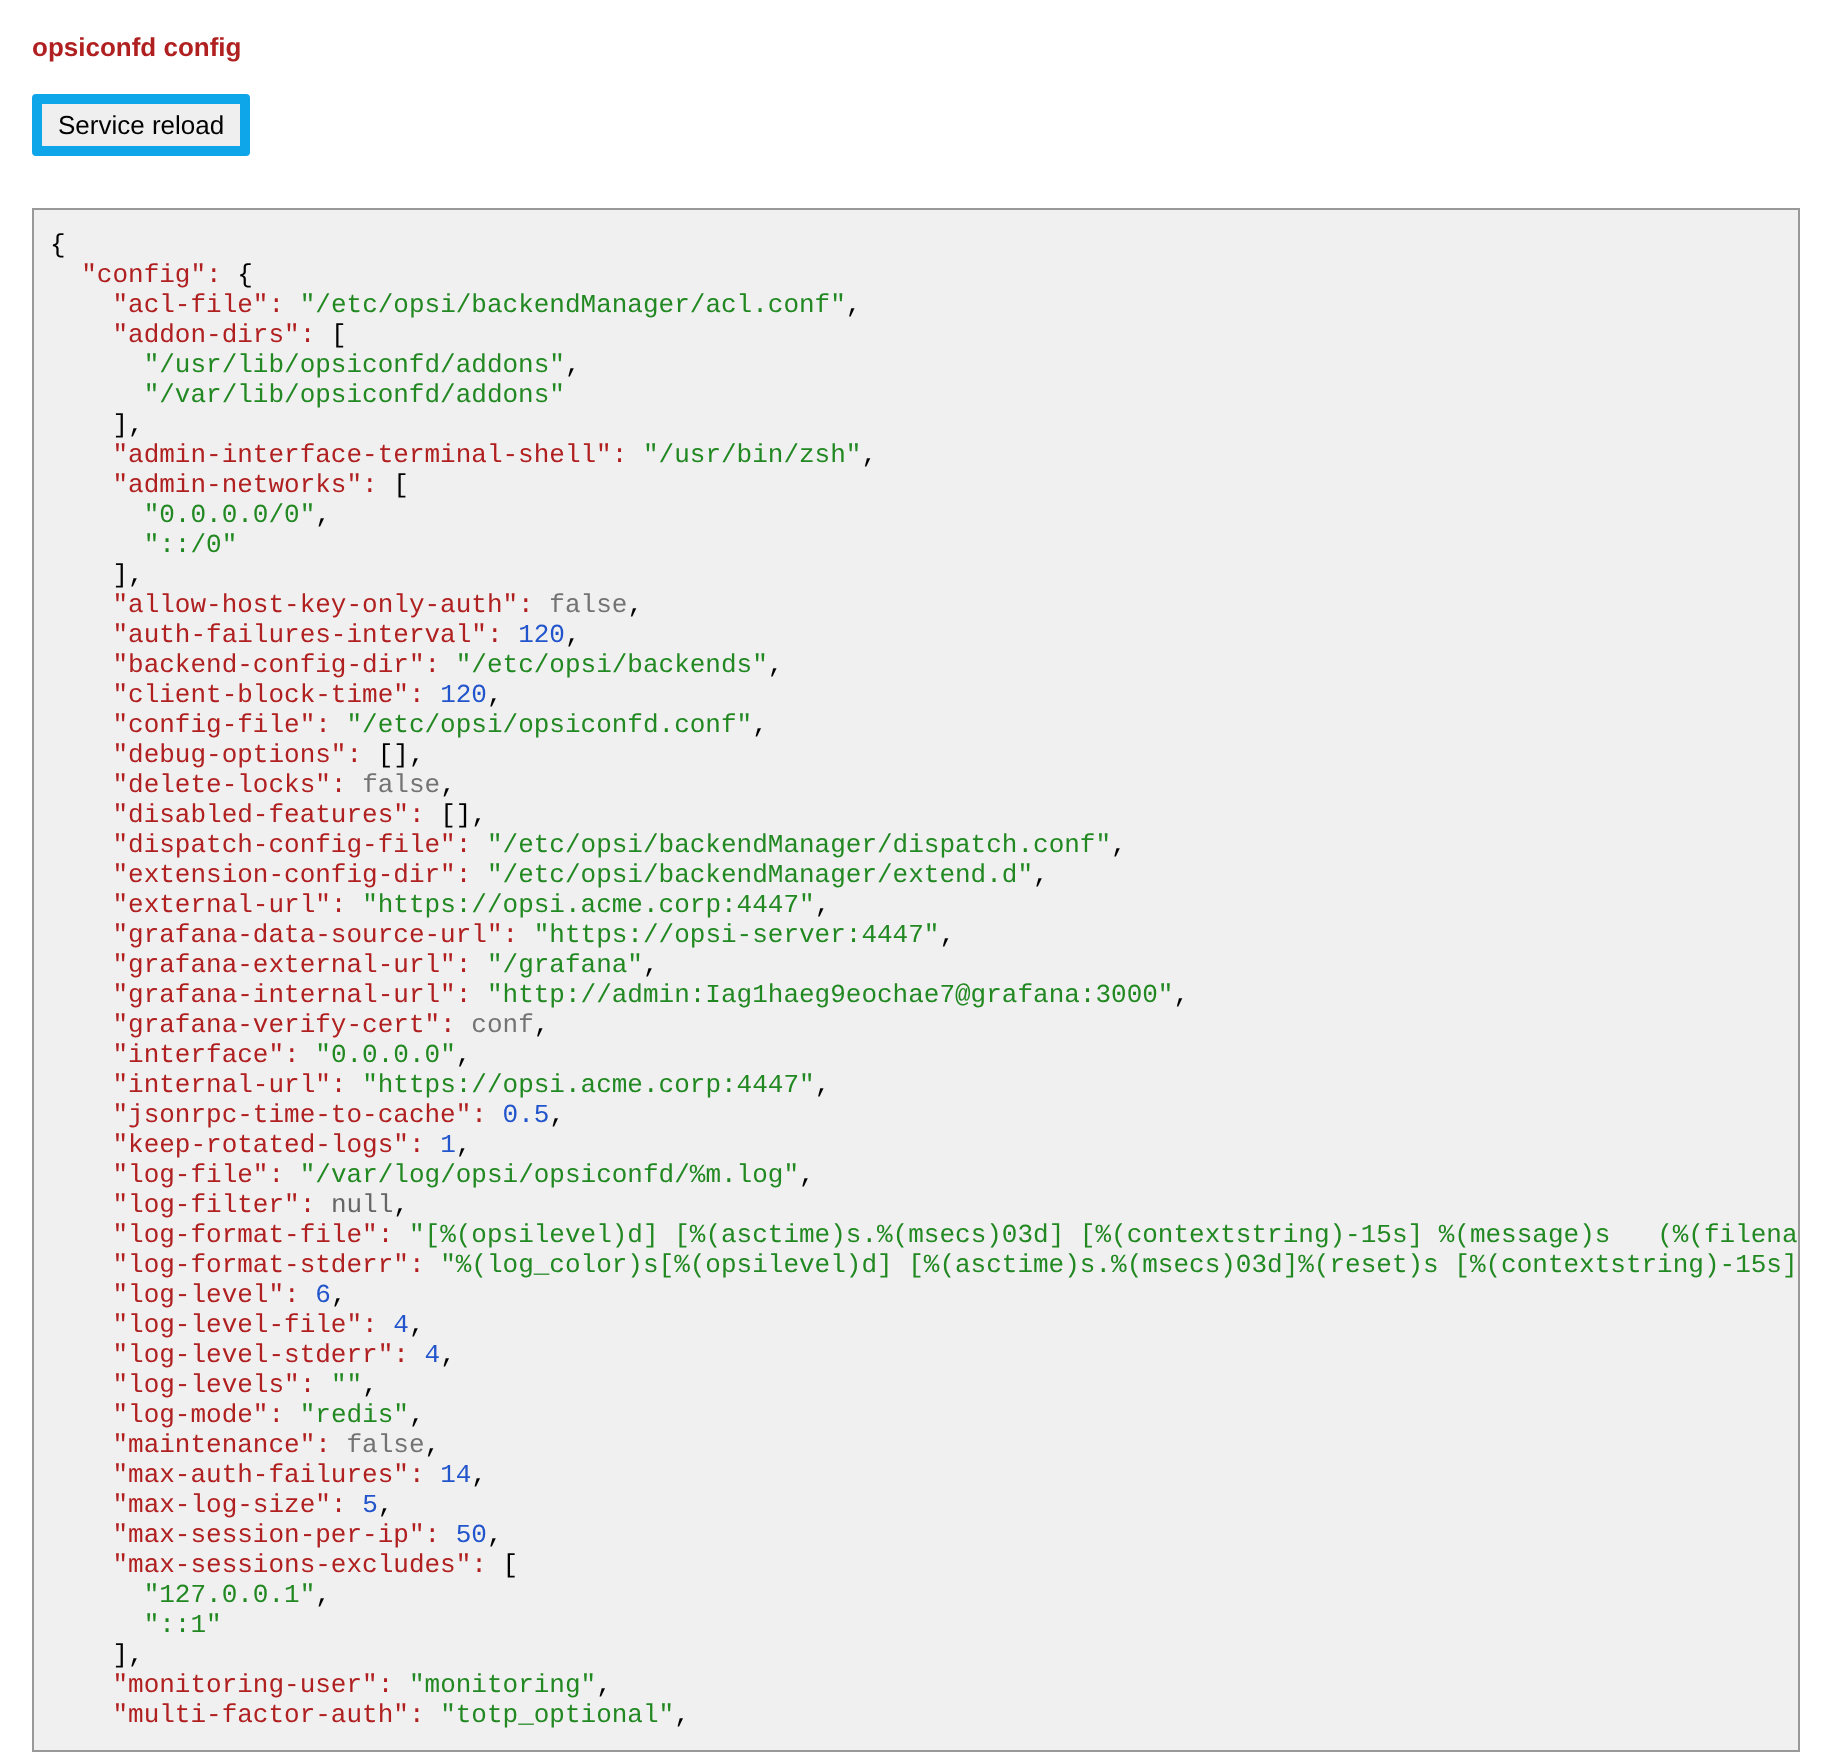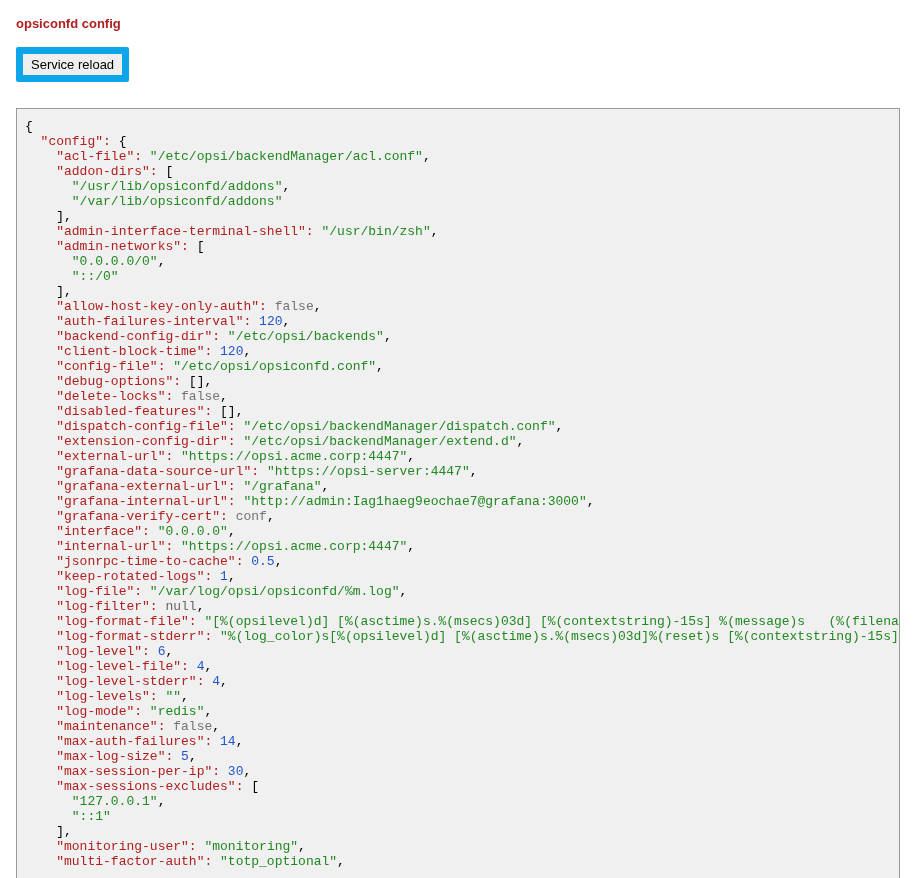--- a/index.html
+++ b/index.html
@@ -16,21 +16,21 @@
       color: #b02020;
       font-size: 13px;
       font-weight: bold;
       margin-bottom: 16px;
     }
     .btn {
       font-family: Arial, sans-serif;
       font-size: 13px;
       padding: 3px 8px;
       background: #efefef;
-      border: 7px solid #0ea5e9;
+      border: 5px solid #0ea5e9;
       border-radius: 2px;
       cursor: pointer;
     }
     .code-block {
       margin-top: 26px;
       background: #f0f0f0;
       border: 1px solid #999;
       padding: 10px 8px;
       font-family: "Courier New", monospace;
       font-size: 13px;
@@ -91,21 +91,21 @@
     <span class="key">"log-format-file":</span> <span class="str">"[%(opsilevel)d] [%(asctime)s.%(msecs)03d] [%(contextstring)-15s] %(message)s   (%(filenam"</span>
     <span class="key">"log-format-stderr":</span> <span class="str">"%(log_color)s[%(opsilevel)d] [%(asctime)s.%(msecs)03d]%(reset)s [%(contextstring)-15s]"</span>
     <span class="key">"log-level":</span> <span class="num">6</span><span class="punc">,</span>
     <span class="key">"log-level-file":</span> <span class="num">4</span><span class="punc">,</span>
     <span class="key">"log-level-stderr":</span> <span class="num">4</span><span class="punc">,</span>
     <span class="key">"log-levels":</span> <span class="str">""</span><span class="punc">,</span>
     <span class="key">"log-mode":</span> <span class="str">"redis"</span><span class="punc">,</span>
     <span class="key">"maintenance":</span> <span class="bool">false</span><span class="punc">,</span>
     <span class="key">"max-auth-failures":</span> <span class="num">14</span><span class="punc">,</span>
     <span class="key">"max-log-size":</span> <span class="num">5</span><span class="punc">,</span>
-    <span class="key">"max-session-per-ip":</span> <span class="num">30</span><span class="punc">,</span>
+    <span class="key">"max-session-per-ip":</span> <span class="num">50</span><span class="punc">,</span>
     <span class="key">"max-sessions-excludes":</span> <span class="punc">[</span>
       <span class="str">"127.0.0.1"</span><span class="punc">,</span>
       <span class="str">"::1"</span>
     <span class="punc">]</span><span class="punc">,</span>
     <span class="key">"monitoring-user":</span> <span class="str">"monitoring"</span><span class="punc">,</span>
     <span class="key">"multi-factor-auth":</span> <span class="str">"totp_optional"</span><span class="punc">,</span></div>
 
 
 
 

